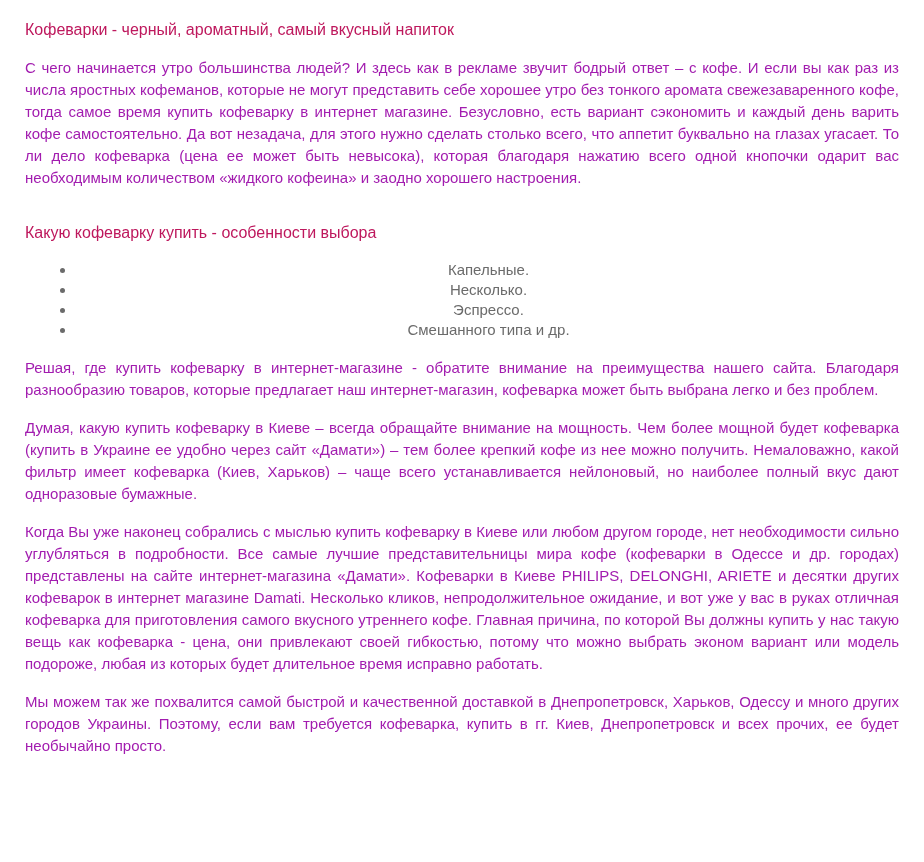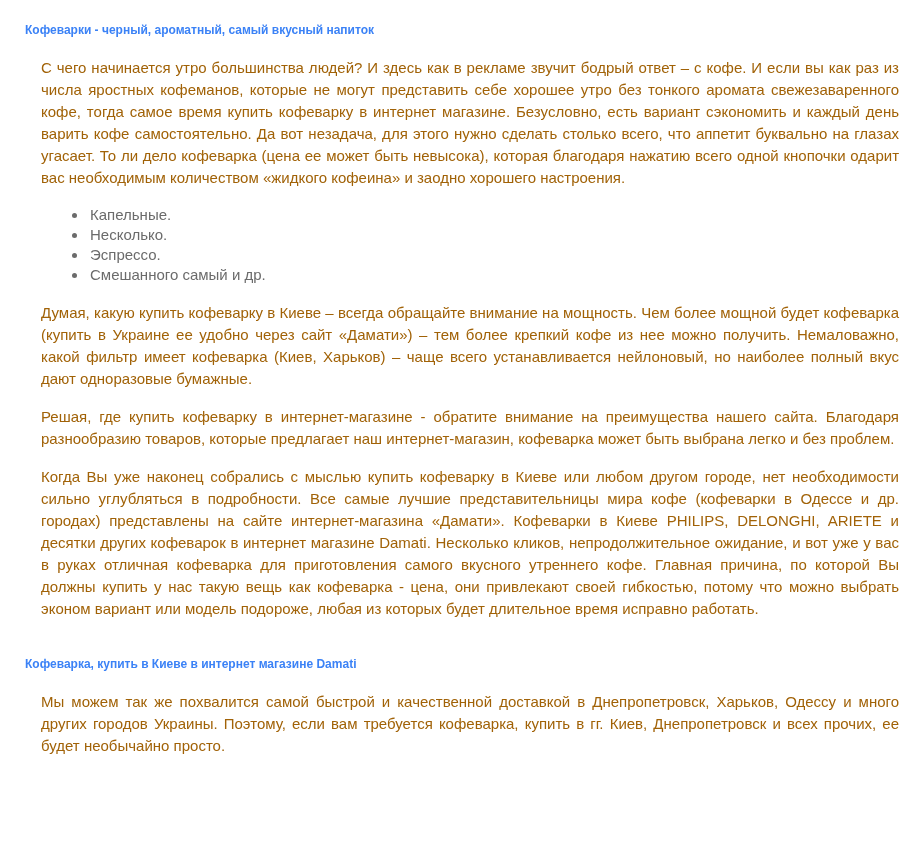--- a/index.html
+++ b/index.html
@@ -12,71 +12,72 @@
     height: 862px;
     overflow: hidden;
     font-family: "Liberation Sans", "DejaVu Sans", sans-serif;
   }
   .article {
     padding: 6px 25px 0 25px;
     box-sizing: border-box;
     width: 924px;
   }
   .heading {
-    color: #3b82f6;
-    font-size: 12px;
-    font-weight: bold;
+    color: #be185d;
+    font-size: 16px;
+    font-weight: normal;
     line-height: 24px;
     margin: 0 0 15px 0;
     padding-top: 16px;
   }
   .heading.first {
     padding-top: 12px;
   }
   .para {
-    color: #a16207;
+    color: #a21caf;
     font-size: 15px;
     line-height: 22px;
     text-align: justify;
-    margin: 0 0 16px 16px;
+    margin: 0 0 16px 0;
   }
   .bullet-list {
     color: #6b6b6b;
     font-size: 15px;
     line-height: 19px;
     margin: 0 0 18px 0;
     padding-left: 47px;
   }
   .bullet-list li {
-    margin: 0 0 1px 16px;
+    margin: 0 0 1px 4px;
     padding-left: 2px;
+    text-align: center;
   }
 </style>
 </head>
 <body>
 
 <div class="article">
 
   <h1 class="heading first">Кофеварки - черный, ароматный, самый вкусный напиток</h1>
 
   <p class="para">С чего начинается утро большинства людей? И здесь как в рекламе звучит бодрый ответ – с кофе. И если вы как раз из числа яростных кофеманов, которые не могут представить себе хорошее утро без тонкого аромата свежезаваренного кофе, тогда самое время купить кофеварку в интернет магазине. Безусловно, есть вариант сэкономить и каждый день варить кофе самостоятельно. Да вот незадача, для этого нужно сделать столько всего, что аппетит буквально на глазах угасает. То ли дело кофеварка (цена ее может быть невысока), которая благодаря нажатию всего одной кнопочки одарит вас необходимым количеством «жидкого кофеина» и заодно хорошего настроения.</p>
 
+  <h2 class="heading">Какую кофеварку купить - особенности выбора</h2>
 
 
   <ul class="bullet-list">
     <li>Капельные.</li>
     <li>Несколько.</li>
     <li>Эспрессо.</li>
-    <li>Смешанного самый и др.</li>
+    <li>Смешанного типа и др.</li>
   </ul>
 
+  <p class="para">Решая, где купить кофеварку в интернет-магазине - обратите внимание на преимущества нашего сайта. Благодаря разнообразию товаров, которые предлагает наш интернет-магазин, кофеварка может быть выбрана легко и без проблем.</p>
+
   <p class="para">Думая, какую купить кофеварку в Киеве – всегда обращайте внимание на мощность. Чем более мощной будет кофеварка (купить в Украине ее удобно через сайт «Дамати») – тем более крепкий кофе из нее можно получить. Немаловажно, какой фильтр имеет кофеварка (Киев, Харьков) – чаще всего устанавливается нейлоновый, но наиболее полный вкус дают одноразовые бумажные.</p>
-
-  <p class="para">Решая, где купить кофеварку в интернет-магазине - обратите внимание на преимущества нашего сайта. Благодаря разнообразию товаров, которые предлагает наш интернет-магазин, кофеварка может быть выбрана легко и без проблем.</p>
 
 
   <p class="para">Когда Вы уже наконец собрались с мыслью купить кофеварку в Киеве или любом другом городе, нет необходимости сильно углубляться в подробности. Все самые лучшие представительницы мира кофе (кофеварки в Одессе и др. городах) представлены на сайте интернет-магазина «Дамати». Кофеварки в Киеве PHILIPS, DELONGHI, ARIETE и десятки других кофеварок в интернет магазине Damati. Несколько кликов, непродолжительное ожидание, и вот уже у вас в руках отличная кофеварка для приготовления самого вкусного утреннего кофе. Главная причина, по которой Вы должны купить у нас такую вещь как кофеварка - цена, они привлекают своей гибкостью, потому что можно выбрать эконом вариант или модель подороже, любая из которых будет длительное время исправно работать.</p>
 
-  <h2 class="heading">Кофеварка, купить в Киеве в интернет магазине Damati</h2>
 
   <p class="para">Мы можем так же похвалится самой быстрой и качественной доставкой в Днепропетровск, Харьков, Одессу и много других городов Украины. Поэтому, если вам требуется кофеварка, купить в гг. Киев, Днепропетровск и всех прочих, ее будет необычайно просто.</p>
 
 </div>
 
 </body></html>

